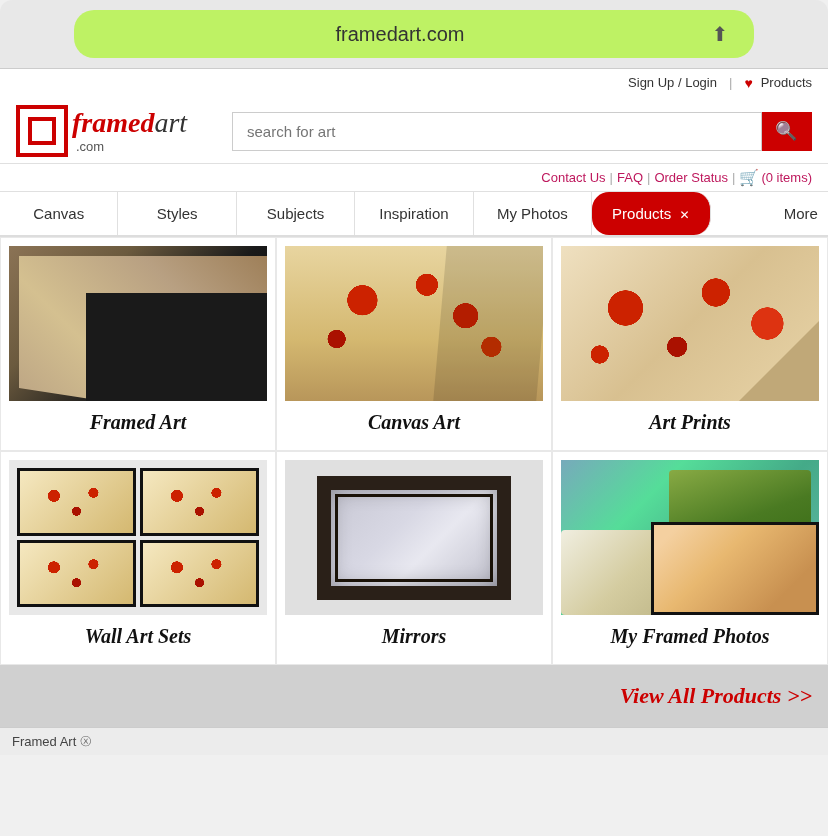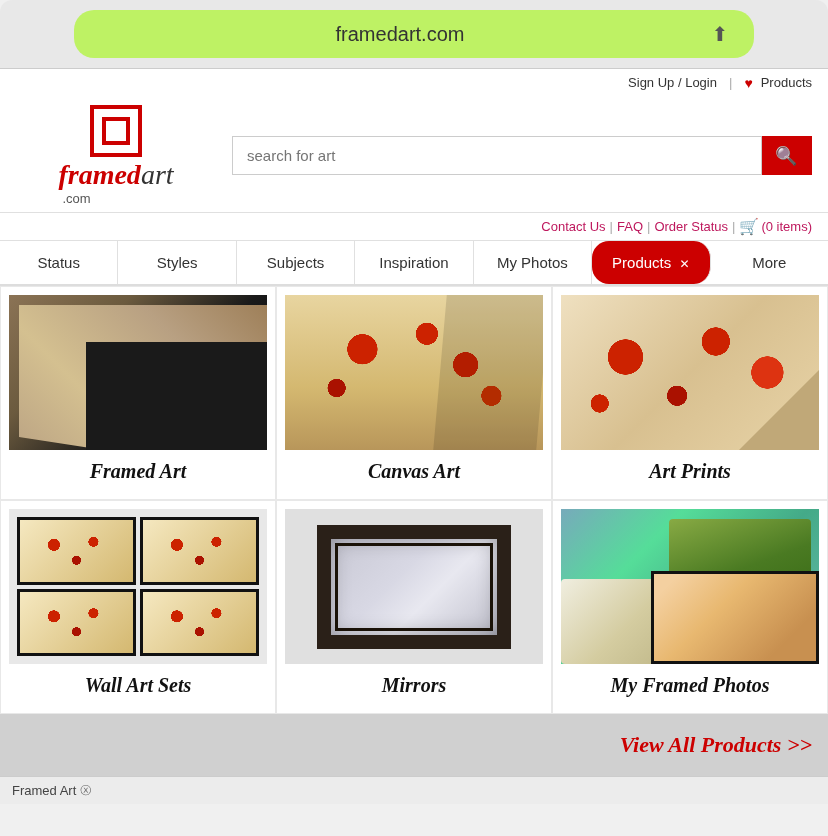--- a/index.html
+++ b/index.html
@@ -80,21 +80,20 @@
       display: flex;
       align-items: center;
       gap: 16px;
       border-bottom: 1px solid #e0e0e0;
     }
     .logo-area {
       display: flex;
       align-items: center;
       gap: 4px;
       min-width: 200px;
-      flex-direction: column;
     }
     .logo-icon {
       width: 52px;
       height: 52px;
       background: white;
       border: 4px solid #cc0000;
       display: flex;
       align-items: center;
       justify-content: center;
     }
@@ -187,21 +186,21 @@
     .nav-item {
       flex: 1;
       padding: 13px 10px;
       text-align: center;
       font-size: 15px;
       color: #333;
       border-right: 1px solid #e0e0e0;
       cursor: pointer;
       white-space: nowrap;
     }
-    .nav-item:last-child { border-right: none; }
+    .nav-item:last-child { border-right: none; text-align: right; }
     .nav-item.active {
       background: #cc0000;
       color: white;
       border-radius: 17px;
     }
     .nav-active-close {
       font-size: 12px;
       margin-left: 4px;
       cursor: pointer;
     }
@@ -489,21 +488,21 @@
     <span class="pipe">|</span>
     <a>FAQ</a>
     <span class="pipe">|</span>
     <a>Order Status</a>
     <span class="pipe">|</span>
     <span class="cart-icon">🛒</span>
     <a>(<span>0 items</span>)</a>
   </div>
 
   <div class="nav-bar">
-    <div class="nav-item">Status</div>
+    <div class="nav-item">Canvas</div>
     <div class="nav-item">Styles</div>
     <div class="nav-item">Subjects</div>
     <div class="nav-item">Inspiration</div>
     <div class="nav-item">My Photos</div>
     <div class="nav-item active">
       <span>Products</span>
       <span class="nav-active-close">✕</span>
     </div>
     <div class="nav-item">More</div>
   </div>

